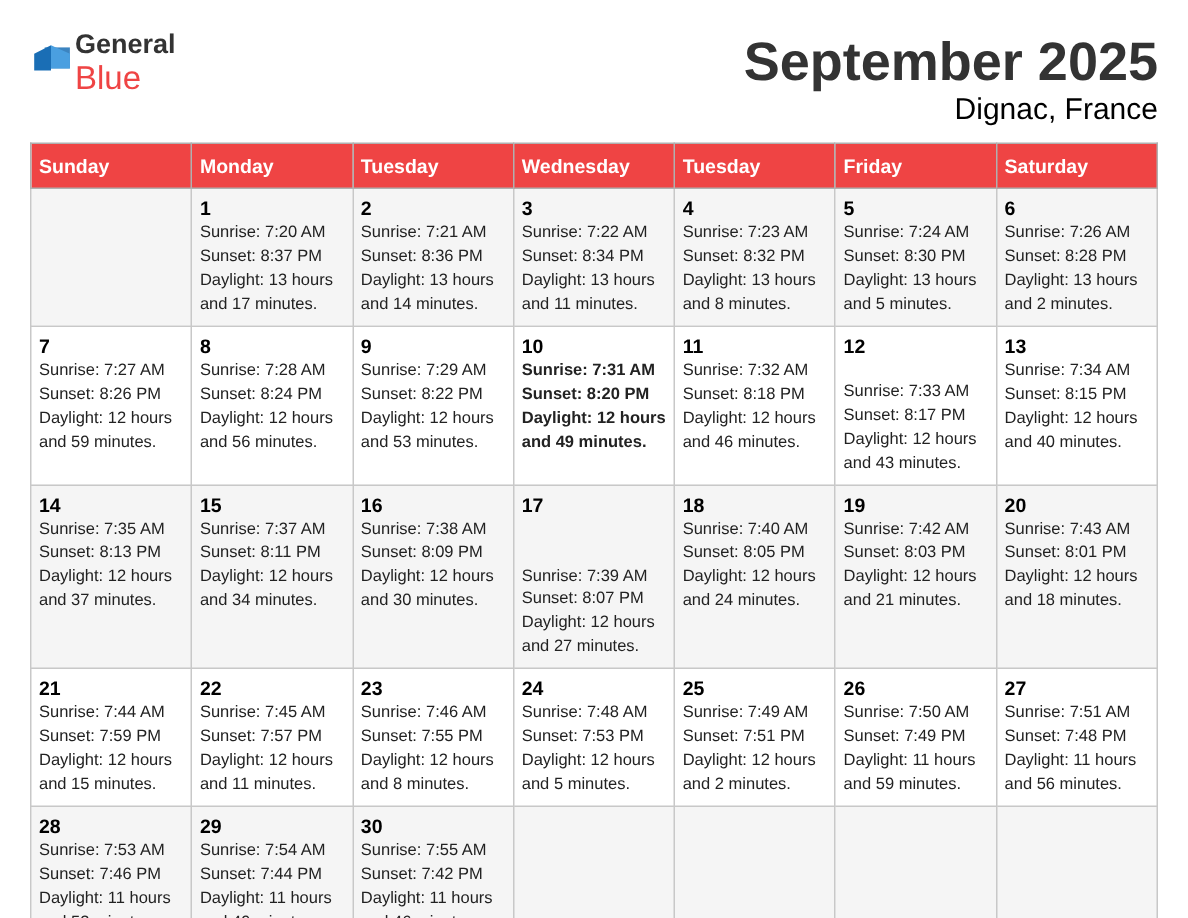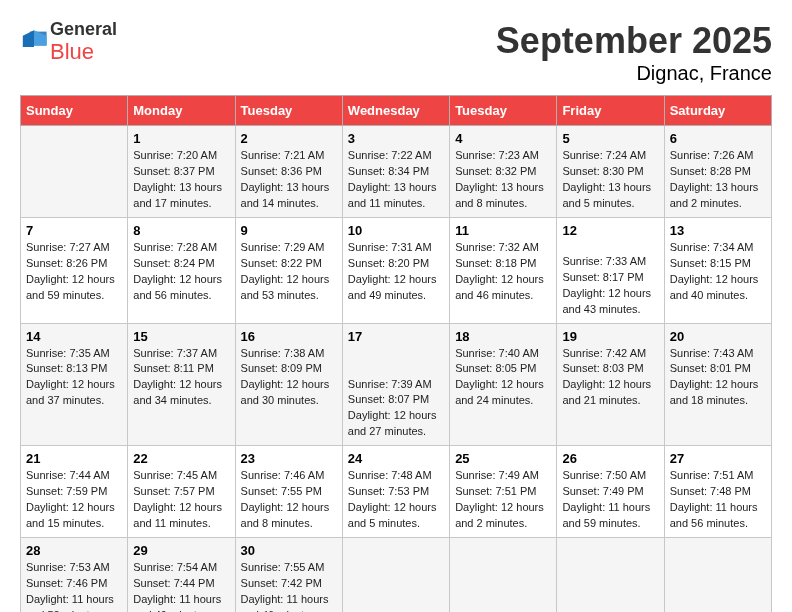--- a/index.html
+++ b/index.html
@@ -175,21 +175,21 @@
         </td>
         <td>
           <span class="day-number">9</span>
           <div class="day-info" style="white-space: pre-line;">Sunrise: 7:29 AM
 Sunset: 8:22 PM
 Daylight: 12 hours
 and 53 minutes.</div>
         </td>
         <td>
           <span class="day-number">10</span>
-          <div class="day-info" style="white-space: pre-line;">Sunrise: 7:31 AM
+          <div class="day-info" style="white-space: pre-line; font-weight: bold;">Sunrise: 7:31 AM
 Sunset: 8:20 PM
 Daylight: 12 hours
 and 49 minutes.</div>
         </td>
         <td>
           <span class="day-number">11</span>
           <div class="day-info" style="white-space: pre-line;">Sunrise: 7:32 AM
 Sunset: 8:18 PM
 Daylight: 12 hours
 and 46 minutes.</div>

